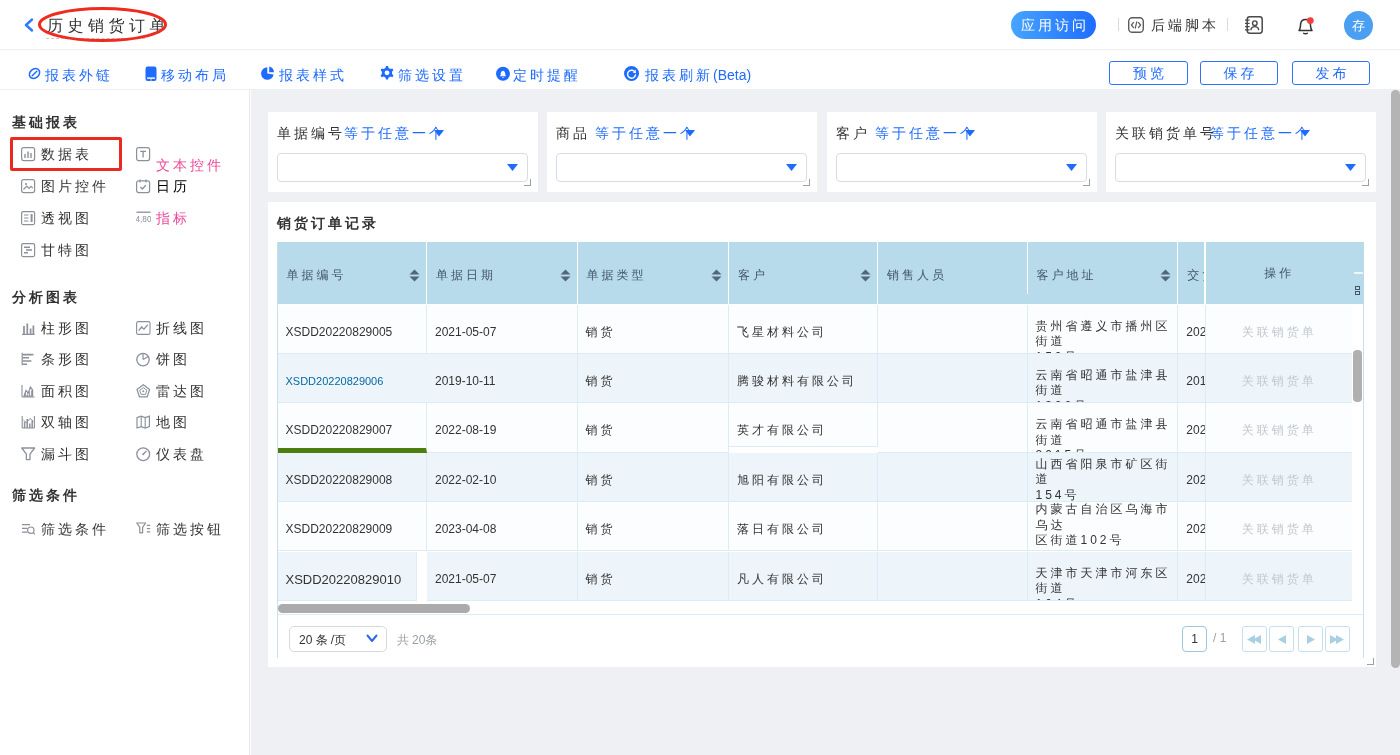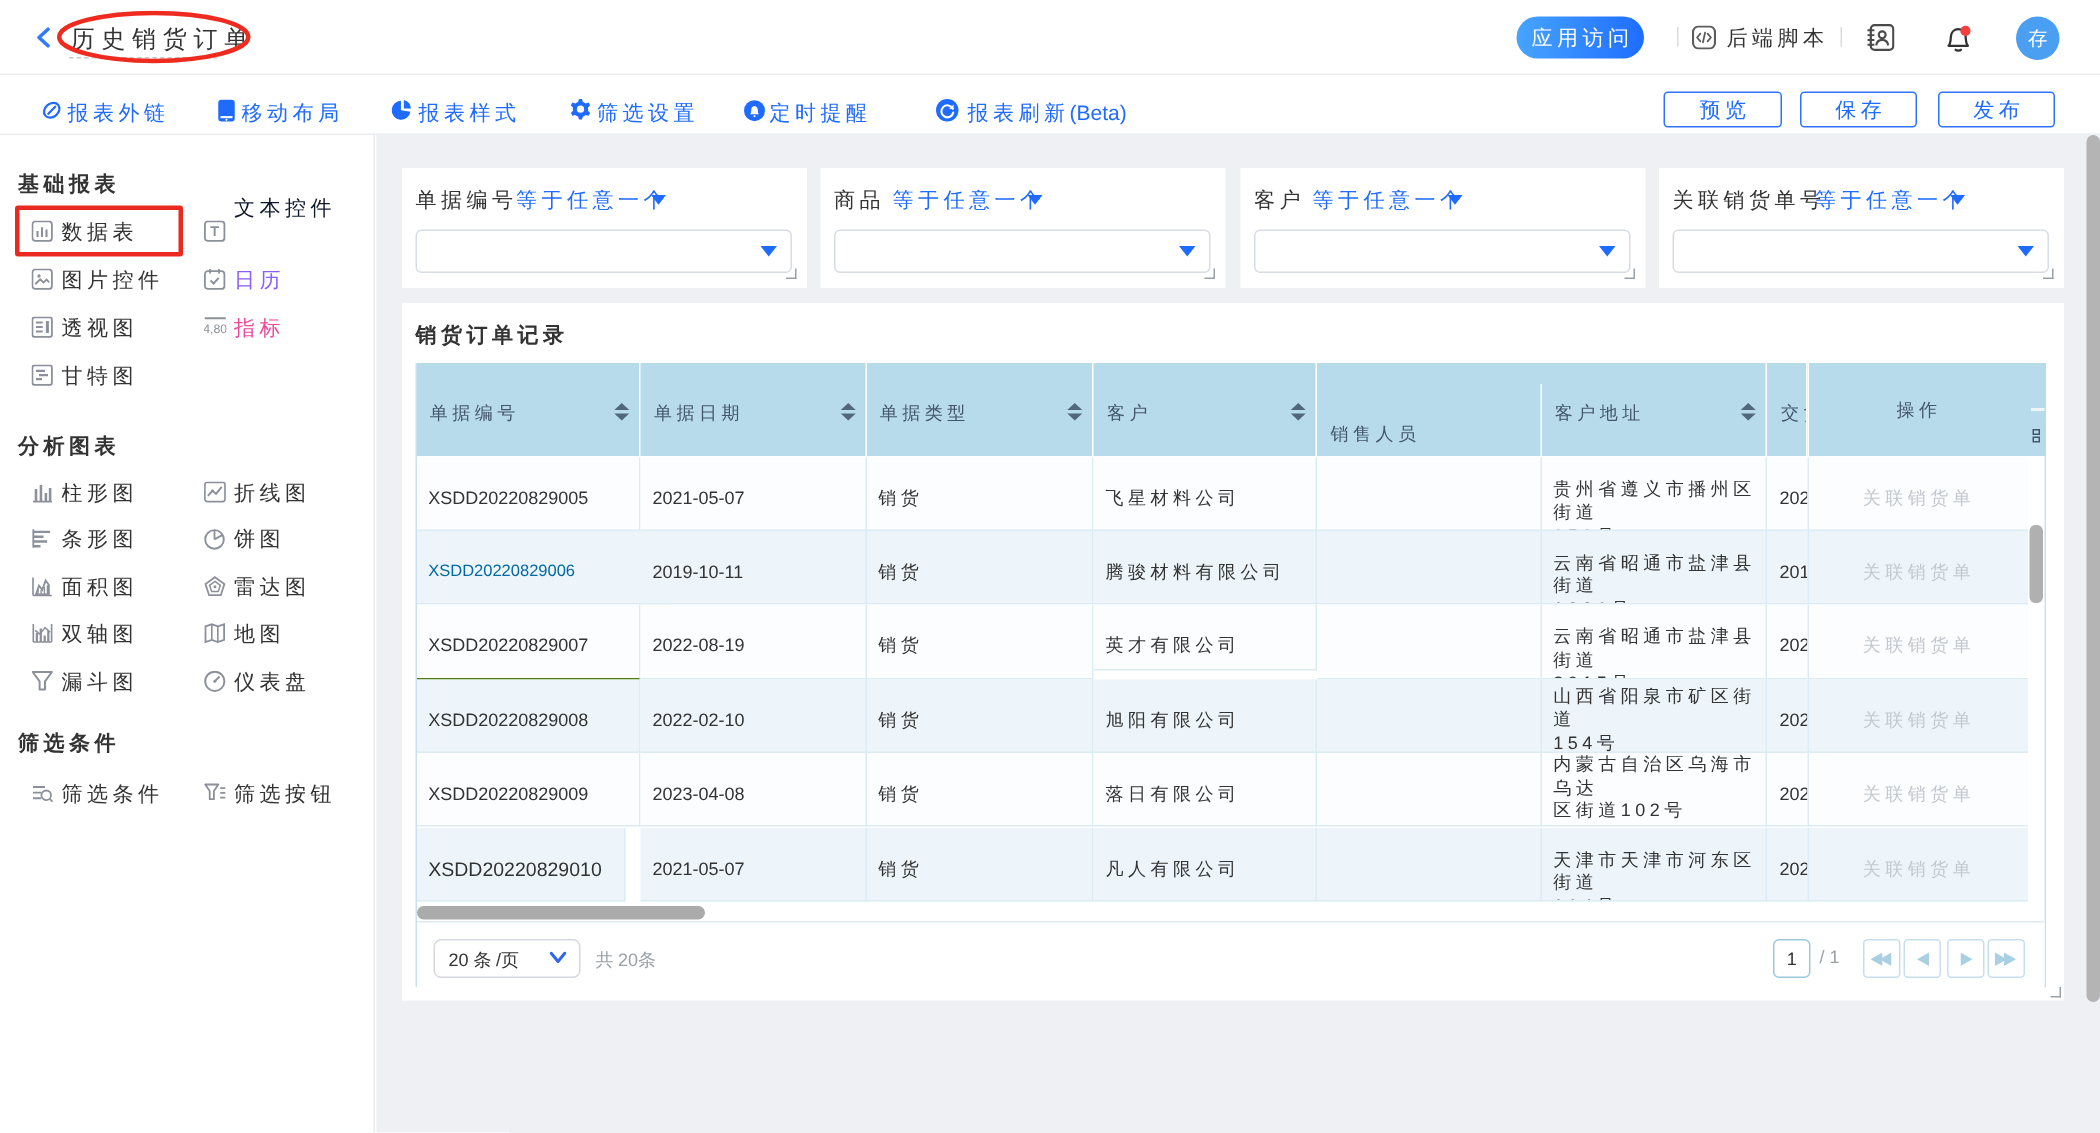--- a/index.html
+++ b/index.html
@@ -84,33 +84,33 @@
 <div class="abs" style="left:12px;top:114px;font-size:14px;font-weight:bold;color:#333;letter-spacing:3px">基础报表</div>
 <svg class="abs" style="left:21px;top:147px" width="15" height="15" viewBox="0 0 15 15">
     <rect x="0.6" y="0.6" width="13" height="13" rx="2" fill="none" stroke="#8b909a" stroke-width="1.2"></rect>
     <path d="M4 7 V11 M7 4.5 V11 M10 6 V11" stroke="#8b909a" stroke-width="1.4"></path>
   </svg>
 <div class="abs ls" style="left:41px;top:146px;font-size:14px;color:#333;white-space:nowrap">数据表</div>
 <svg class="abs" style="left:136px;top:147px" width="15" height="15" viewBox="0 0 15 15">
     <rect x="0.6" y="0.6" width="13" height="13" rx="2" fill="none" stroke="#8b909a" stroke-width="1.2"></rect>
     <path d="M4.2 4.4 H10 M7.1 4.4 V10.4" stroke="#8b909a" stroke-width="1.3"></path>
   </svg>
-<div class="abs ls" style="left:156px;top:130px;font-size:14px;color:#0f172a;white-space:nowrap">文本控件</div>
+<div class="abs ls" style="left:156px;top:157px;font-size:14px;color:#ec4899;white-space:nowrap">文本控件</div>
 <svg class="abs" style="left:21px;top:179px" width="15" height="15" viewBox="0 0 15 15">
     <rect x="0.6" y="0.6" width="13" height="13" rx="2" fill="none" stroke="#8b909a" stroke-width="1.2"></rect>
     <circle cx="5" cy="5" r="1.1" fill="#8b909a"></circle>
     <path d="M2.5 10.5 L5.8 7.2 L8 9.4 L10 7.4 L11.8 9.2" fill="none" stroke="#8b909a" stroke-width="1.2"></path>
   </svg>
 <div class="abs ls" style="left:41px;top:178px;font-size:14px;color:#333;white-space:nowrap">图片控件</div>
 <svg class="abs" style="left:136px;top:179px" width="15" height="15" viewBox="0 0 15 15">
     <rect x="0.6" y="1.8" width="13" height="11.8" rx="2" fill="none" stroke="#8b909a" stroke-width="1.2"></rect>
     <path d="M4 0.4 V3.4 M10 0.4 V3.4" stroke="#8b909a" stroke-width="1.2"></path>
     <path d="M4.4 8 L6.4 10 L9.8 6.2" fill="none" stroke="#8b909a" stroke-width="1.3"></path>
   </svg>
-<div class="abs ls" style="left:156px;top:178px;font-size:14px;color:#8b5cf6;white-space:nowrap">日历</div>
+<div class="abs ls" style="left:156px;top:178px;font-size:14px;color:#000000;white-space:nowrap">日历</div>
 <svg class="abs" style="left:21px;top:211px" width="15" height="15" viewBox="0 0 15 15">
     <rect x="0.6" y="0.6" width="13" height="13" rx="1.5" fill="none" stroke="#8b909a" stroke-width="1.2"></rect>
     <path d="M3 4 H7.5 M3 7 H7.5 M3 10 H7.5" stroke="#8b909a" stroke-width="1.2"></path>
     <rect x="9.6" y="3" width="2" height="8" fill="#8b909a"></rect>
   </svg>
 <div class="abs ls" style="left:41px;top:210px;font-size:14px;color:#333;white-space:nowrap">透视图</div>
 <svg class="abs" style="left:136px;top:211px" width="15" height="15" viewBox="0 0 15 15">
     <path d="M0.5 1.2 H14.5" stroke="#8b909a" stroke-width="1.3"></path>
     <text x="-0.5" y="11" font-size="8.2" fill="#8b909a" font-family="Liberation Sans">4,80</text>
   </svg>
@@ -259,21 +259,21 @@
         <path d="M0.5 7.6 L5.5 12.4 L10.5 7.6 Z" fill="#52677b"></path>
       </svg></div>
   </div>
 <div class="abs" style="left:729.0px;top:242px;width:149px;height:62px;border-right:1px solid #fff;overflow:hidden">
     <div style="position:absolute;left:9px;top:25px;font-size:12px;color:#43566a;white-space:nowrap"><span class="ls">客户</span></div>
     <div style="position:absolute;right:6px;top:24px"><svg width="11" height="13" viewBox="0 0 11 13" style="display:inline-block;vertical-align:middle">
         <path d="M0.5 5.4 L5.5 0.6 L10.5 5.4 Z" fill="#52677b"></path>
         <path d="M0.5 7.6 L5.5 12.4 L10.5 7.6 Z" fill="#52677b"></path>
       </svg></div>
   </div>
-<div class="abs" style="left:878.0px;top:256px;width:149.5px;height:52px;border-right:1px solid #fff;overflow:hidden">
+<div class="abs" style="left:878.0px;top:242px;width:149.5px;height:52px;border-right:1px solid #fff;overflow:hidden">
     <div style="position:absolute;left:9px;top:25px;font-size:12px;color:#43566a;white-space:nowrap"><span class="ls">销售人员</span></div>
   </div>
 <div class="abs" style="left:1027.5px;top:242px;width:150.8px;height:62px;border-right:1px solid #fff;overflow:hidden">
     <div style="position:absolute;left:9px;top:25px;font-size:12px;color:#43566a;white-space:nowrap"><span class="ls">客户地址</span></div>
     <div style="position:absolute;right:6px;top:24px"><svg width="11" height="13" viewBox="0 0 11 13" style="display:inline-block;vertical-align:middle">
         <path d="M0.5 5.4 L5.5 0.6 L10.5 5.4 Z" fill="#52677b"></path>
         <path d="M0.5 7.6 L5.5 12.4 L10.5 7.6 Z" fill="#52677b"></path>
       </svg></div>
   </div>
 <div class="abs" style="left:1178.3px;top:242px;width:27px;height:62px;border-right:1px solid #fff;overflow:hidden">
@@ -296,21 +296,21 @@
 <div class="abs" style="left:277.5px;top:353.9px;width:170px;height:49.4px;background:#edf5fa;border-right:1px solid #dcecf4;border-bottom:1px solid #dcecf4;font-size:11px;color:#0369a1;line-height:55px;padding-left:8px;white-space:nowrap;overflow:hidden">XSDD20220829006</div>
 <div class="abs" style="left:427.0px;top:353.9px;width:150.5px;height:49.4px;background:#edf5fa;border-right:1px solid #dcecf4;border-bottom:1px solid #dcecf4;font-size:12px;color:#333;line-height:55px;padding-left:8px;white-space:nowrap;overflow:hidden">2019-10-11</div>
 <div class="abs" style="left:577.5px;top:353.9px;width:151.5px;height:49.4px;background:#edf5fa;border-right:1px solid #dcecf4;border-bottom:1px solid #dcecf4;font-size:12px;color:#333;line-height:55px;padding-left:8px;white-space:nowrap;overflow:hidden"><span class="ls">销货</span></div>
 <div class="abs" style="left:729.0px;top:353.9px;width:149px;height:49.4px;background:#edf5fa;border-right:1px solid #dcecf4;border-bottom:1px solid #dcecf4;font-size:12px;color:#333;line-height:55px;padding-left:8px;white-space:nowrap;overflow:hidden"><span class="ls">腾骏材料有限公司</span></div>
 <div class="abs" style="left:878.0px;top:353.9px;width:149.5px;height:49.4px;background:#edf5fa;border-right:1px solid #dcecf4;border-bottom:1px solid #dcecf4;font-size:12px;color:#333;line-height:55px;padding-left:8px;white-space:nowrap;overflow:hidden"></div>
 <div class="abs" style="left:1027.5px;top:353.9px;width:150.8px;height:49.4px;background:#edf5fa;border-right:1px solid #dcecf4;border-bottom:1px solid #dcecf4;font-size:12px;color:#333;padding-left:8px;overflow:hidden">
     <div style="margin-top:14px;line-height:15.6px"><span class="ls">云南省昭通市盐津县街道</span><br><span class="ls">1326号</span></div>
   </div>
 <div class="abs" style="left:1178.3px;top:353.9px;width:27px;height:49.4px;background:#edf5fa;border-bottom:1px solid #dcecf4;font-size:12px;color:#333;line-height:55px;padding-left:8px;overflow:hidden">2019</div>
 <div class="abs" style="left:1205.3px;top:353.9px;width:147px;height:49.4px;background:#edf5fa;border-left:1px solid #dcecf4;border-bottom:1px solid #dcecf4;font-size:12px;color:#c3c8cf;line-height:55px;text-align:center"><span class="ls">关联销货单</span></div>
-<div class="abs" style="left:277.5px;top:403.3px;width:149.5px;height:49.4px;background:#fbfdfe;border-right:1px solid #dcecf4;border-bottom:1px solid #4d7c0f;font-size:12px;color:#333;line-height:55px;padding-left:8px;white-space:nowrap;overflow:hidden">XSDD20220829007</div>
+<div class="abs" style="left:277.5px;top:403.3px;width:149.5px;height:49.4px;background:#fbfdfe;border-right:1px solid #dcecf4;border-bottom:5px solid #4d7c0f;font-size:12px;color:#333;line-height:55px;padding-left:8px;white-space:nowrap;overflow:hidden">XSDD20220829007</div>
 <div class="abs" style="left:427.0px;top:403.3px;width:150.5px;height:49.4px;background:#fbfdfe;border-right:1px solid #dcecf4;border-bottom:1px solid #dcecf4;font-size:12px;color:#333;line-height:55px;padding-left:8px;white-space:nowrap;overflow:hidden">2022-08-19</div>
 <div class="abs" style="left:577.5px;top:403.3px;width:151.5px;height:49.4px;background:#fbfdfe;border-right:1px solid #dcecf4;border-bottom:1px solid #dcecf4;font-size:12px;color:#333;line-height:55px;padding-left:8px;white-space:nowrap;overflow:hidden"><span class="ls">销货</span></div>
 <div class="abs" style="left:729.0px;top:403.3px;width:149px;height:44px;background:#fbfdfe;border-right:1px solid #dcecf4;border-bottom:1px solid #dcecf4;font-size:12px;color:#333;line-height:55px;padding-left:8px;white-space:nowrap;overflow:hidden"><span class="ls">英才有限公司</span></div>
 <div class="abs" style="left:878.0px;top:403.3px;width:149.5px;height:49.4px;background:#fbfdfe;border-right:1px solid #dcecf4;border-bottom:1px solid #dcecf4;font-size:12px;color:#333;line-height:55px;padding-left:8px;white-space:nowrap;overflow:hidden"></div>
 <div class="abs" style="left:1027.5px;top:403.3px;width:150.8px;height:49.4px;background:#fbfdfe;border-right:1px solid #dcecf4;border-bottom:1px solid #dcecf4;font-size:12px;color:#333;padding-left:8px;overflow:hidden">
     <div style="margin-top:14px;line-height:15.6px"><span class="ls">云南省昭通市盐津县街道</span><br><span class="ls">2015号</span></div>
   </div>
 <div class="abs" style="left:1178.3px;top:403.3px;width:27px;height:49.4px;background:#fbfdfe;border-bottom:1px solid #dcecf4;font-size:12px;color:#333;line-height:55px;padding-left:8px;overflow:hidden">2022</div>
 <div class="abs" style="left:1205.3px;top:403.3px;width:147px;height:49.4px;background:#fbfdfe;border-left:1px solid #dcecf4;border-bottom:1px solid #dcecf4;font-size:12px;color:#c3c8cf;line-height:55px;text-align:center"><span class="ls">关联销货单</span></div>
 <div class="abs" style="left:277.5px;top:452.7px;width:149.5px;height:49.4px;background:#edf5fa;border-right:1px solid #dcecf4;border-bottom:1px solid #dcecf4;font-size:12px;color:#333;line-height:55px;padding-left:8px;white-space:nowrap;overflow:hidden">XSDD20220829008</div>

